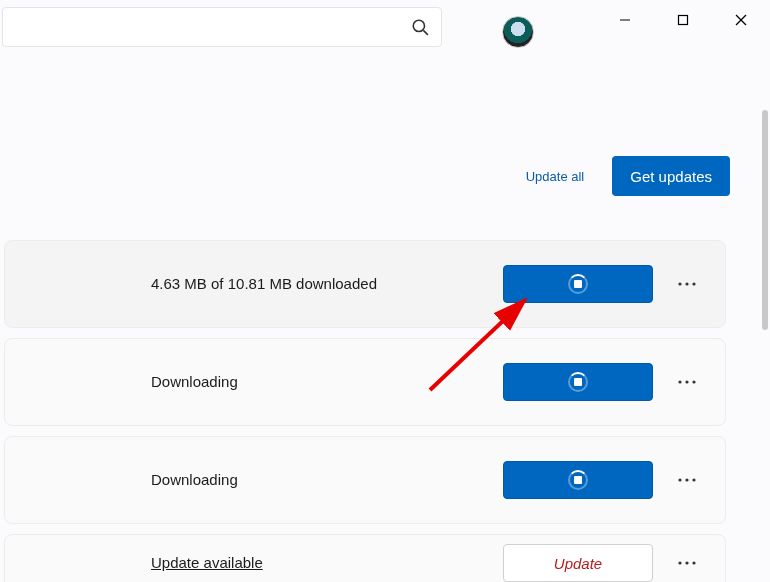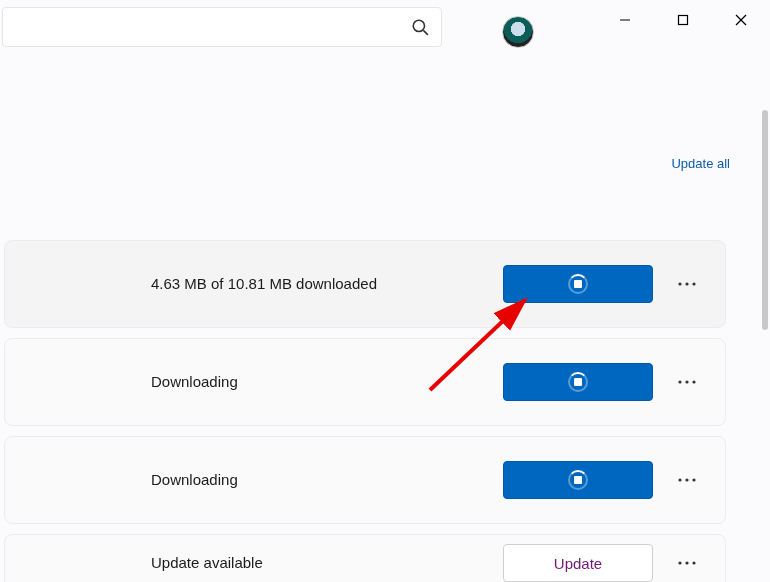--- a/index.html
+++ b/index.html
@@ -40,24 +40,24 @@
   .stopbtn .ring .spin {
     position: absolute; inset: 0; border-radius: 50%; border: 2px solid rgba(255,255,255,0.35);
     border-top-color: #fff;
   }
   .stopbtn .ring .sq { position: absolute; top: 6px; left: 6px; width: 8px; height: 8px; background: #fff; border-radius: 1px; }
   .more { position: absolute; right: 22px; top: 50%; transform: translateY(-50%); width: 32px; height: 32px; display:flex; align-items:center; justify-content:center; cursor:pointer; }
   .more svg { width: 18px; height: 4px; }
   .upd {
     position: absolute; right: 72px; top: 50%; transform: translateY(-50%);
     width: 150px; height: 38px; background: #fff; border: 1px solid #d0d0d0; border-radius: 4px;
-    font-size: 15px; color: #701a75; cursor: pointer;
+    font-size: 15px; color: #b91c1c; cursor: pointer; font-style: italic;
   }
   .row.partial { height: 58px; overflow: hidden; }
-  .row.partial .status { top: auto; }
+  .row.partial .status { top: auto; text-decoration: underline; }
   .scrollbar { position: absolute; top: 62px; right: 2px; width: 6px; height: 220px; background: #c8c8c8; border-radius: 3px; }
   .arrow { position: absolute; pointer-events: none; }
 </style>
 </head>
 <body>
 
 <div class="window">
 
   <div class="titlebar">
     <div class="search">
@@ -86,20 +86,21 @@
             <line x1="1" y1="1" x2="11" y2="11"></line>
             <line x1="11" y1="1" x2="1" y2="11"></line>
           </svg>
       </div>
     </div>
   </div>
 
   <div class="content">
     <div class="actions">
       <button class="link">Update all</button>
+      <button class="primary">Get updates</button>
     </div>
 
     <div class="list">
 
       <div class="row hl">
         <div class="status">4.63 MB of 10.81 MB downloaded</div>
         <div class="stopbtn">
           <span class="ring">
               <span class="spin"></span>
               <span class="sq"></span>

